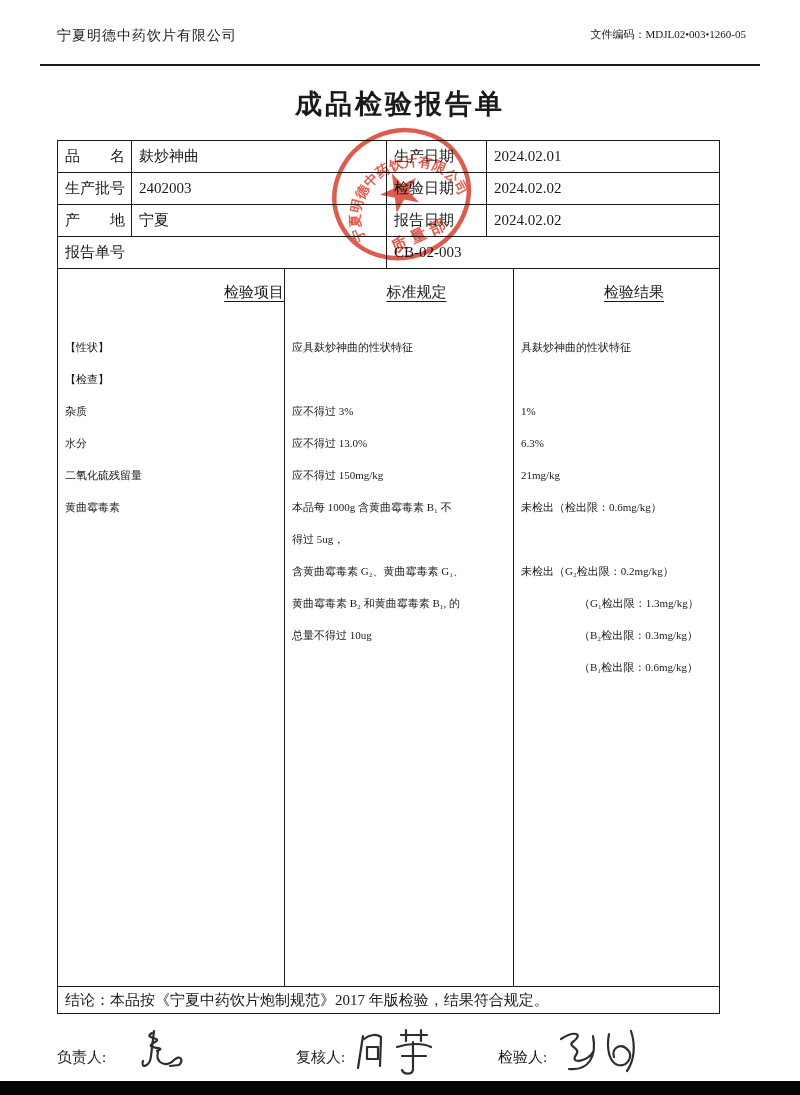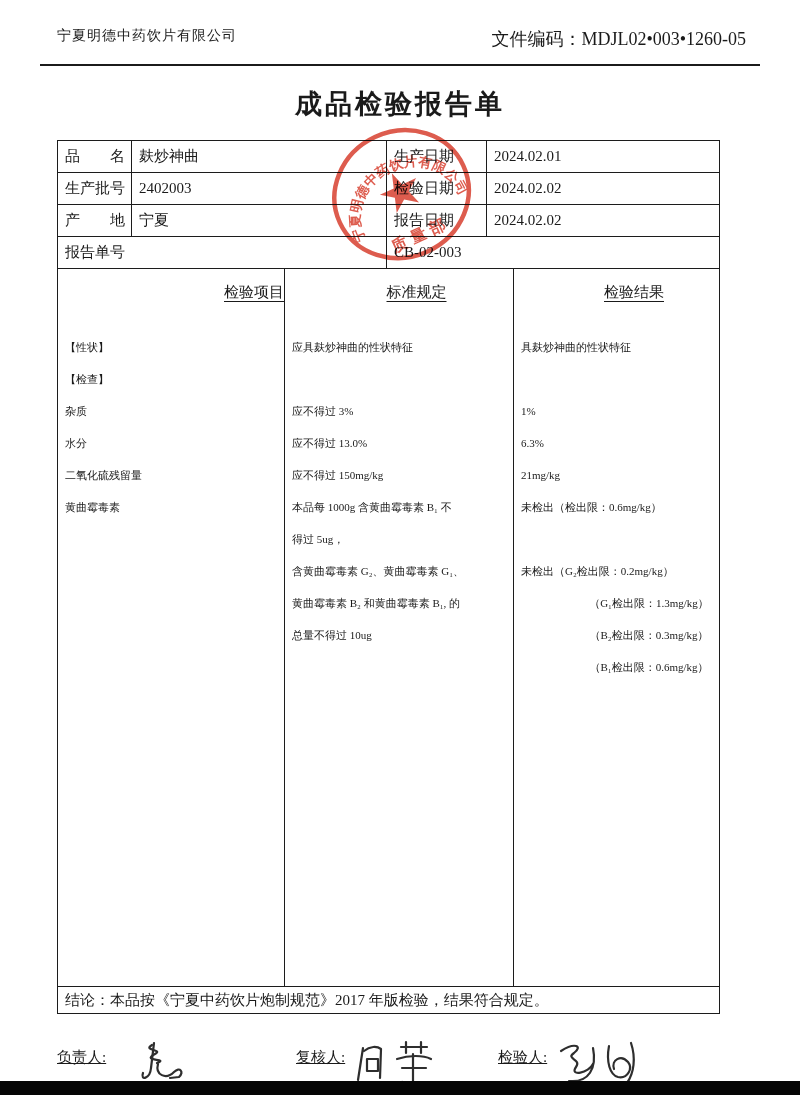--- a/index.html
+++ b/index.html
@@ -3,21 +3,21 @@
 <meta charset="utf-8">
 <style>
   * { box-sizing: border-box; margin: 0; padding: 0; }
   html,body { background:#fff; }
   body {
     width: 800px; height: 1095px; position: relative;
     font-family: "Liberation Serif", "DejaVu Serif", serif;
     color: #1a1a1a; overflow: hidden;
   }
   .co { position:absolute; left:57px; top:27px; font-size:14px; letter-spacing:1px; }
-  .code { position:absolute; right:54px; top:27px; font-size:18px; }
+  .code { position:absolute; right:54px; top:27px; font-size:11px; }
   .rule { position:absolute; left:40px; top:64px; width:720px; height:2px; background:#1b1b1b; }
   .title { position:absolute; left:0; top:86px; width:100%; text-align:center;
            font-size:27px; font-weight:bold; letter-spacing:3px; }
 
   .doc-table { position:absolute; left:57px; top:140px; width:663px; height:874px;
                border:1px solid #1c1c1c; font-size:15px; }
   .info-row { display:grid; grid-template-columns:74px 255px 100px 1fr;
               height:32px; line-height:30px; border-bottom:1px solid #1c1c1c; }
   .info-row .cell { padding-left:7px; border-right:1px solid #1c1c1c;
                     white-space:nowrap; overflow:hidden; }
@@ -29,29 +29,29 @@
   .v1 { left:226px; } .v2 { left:455px; }
   .heads { position:absolute; top:0; left:0; right:0; height:62px;
            display:grid; grid-template-columns:226px 229px 1fr; padding-top:14px; }
   .heads .h { text-align:center;padding-left:36px; }
   .heads .h1 { text-align:right; padding-left:7px; }
   .heads span { text-decoration:underline; text-underline-offset:4px; }
   .lines { position:absolute; top:62px; left:0; right:0; font-size:11px; }
   .iline { display:grid; grid-template-columns:226px 229px 1fr; height:32px; line-height:32px; }
   .iline .c { padding-left:8px; white-space:nowrap; overflow:visible; }
   .iline .ci { padding-left:7px; }
-  .iline .cr.ind { padding-left:66px;text-align:center; }
+  .iline .cr.ind { padding-left:66px; }
 
   .concl { height:27px; line-height:26px; padding-left:7px; font-size:15px; }
 
   .stamp { position:absolute; opacity:.82; mix-blend-mode:multiply; pointer-events:none; }
   .stamp-top { left:328px; top:126px; transform:rotate(-25deg); }
 
   .footer { position:absolute; left:0; top:1022px; width:800px; height:58px; font-size:15px; }
-  .sig-group { position:absolute; top:16px; display:flex; align-items:flex-start;text-decoration:underline; }
+  .sig-group { position:absolute; top:4px; display:flex; align-items:center; }
   .g1 { left:57px; } .g2 { left:296px; } .g3 { left:498px; }
   .flab { padding-top:10px; white-space:nowrap; }
   .sig { margin-left:4px; }
   .sig path { stroke:#2e2e2e; stroke-width:2.2; fill:none;
               stroke-linecap:round; stroke-linejoin:round; }
 
   .bbar { position:absolute; left:0; top:1081px; width:800px; height:14px; background:#050505; }
 </style>
 </head>
 <body>

